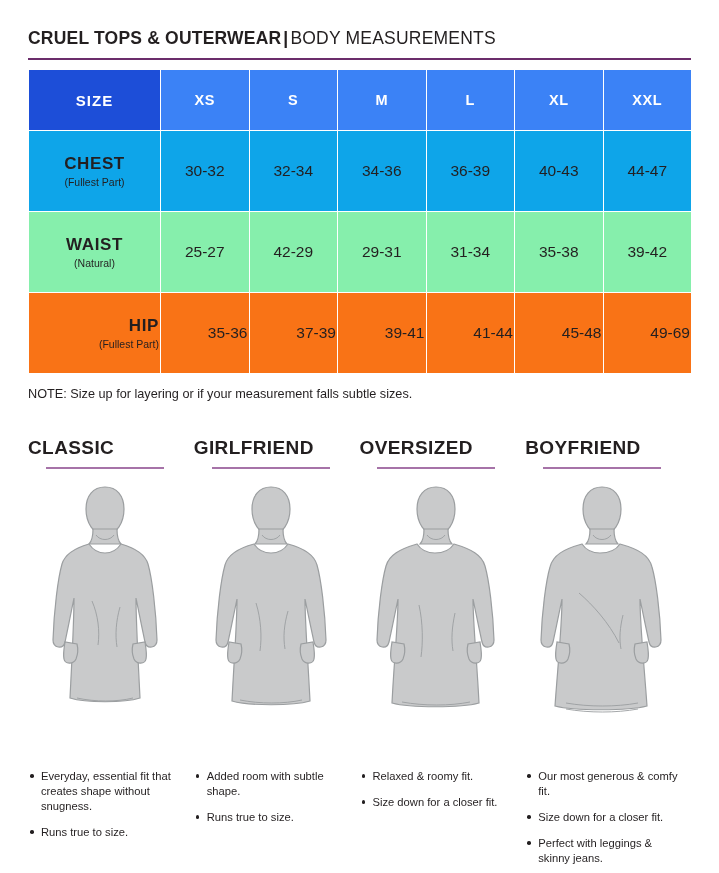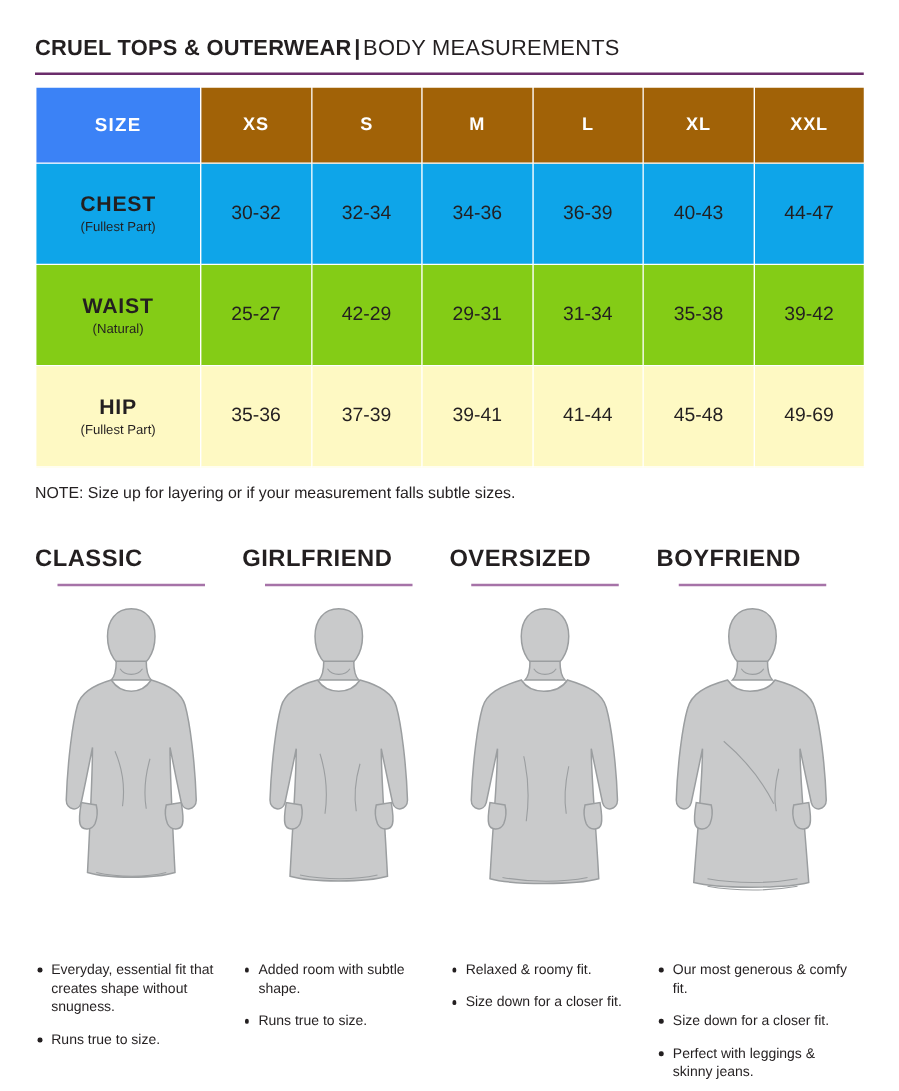--- a/index.html
+++ b/index.html
@@ -55,35 +55,35 @@
     border-collapse: collapse;
     width: 663px;
     table-layout: fixed;
   }
   table.size-table td, table.size-table th {
     border: 1px solid #ffffff;
     text-align: center;
     vertical-align: middle;
   }
   thead th {
-    background: #a16207;
+    background: #3b82f6;
     color: #ffffff;
     font-size: 14.5px;
     font-weight: bold;
     height: 58px;
     letter-spacing: 0.6px;
   }
   thead th.head-size {
-    background: #3b82f6;
+    background: #1d4ed8;
     font-size: 15px;
     letter-spacing: 1px;
   }
   tbody tr.row-a td { background: #0ea5e9; }
-  tbody tr.row-b td { background: #84cc16; }
-  tbody tr.row-c td { background: #fef9c3; }
+  tbody tr.row-b td { background: #86efac; }
+  tbody tr.row-c td { background: #f97316; text-align: right; }
   tbody td { height: 78px; font-size: 15.5px; color: #231f20; }
   td.rowlabel {
     font-weight: bold;
     font-size: 17px;
     letter-spacing: 0.6px;
     line-height: 1.15;
   }
   td.rowlabel .sub {
     display: block;
     font-weight: normal;

